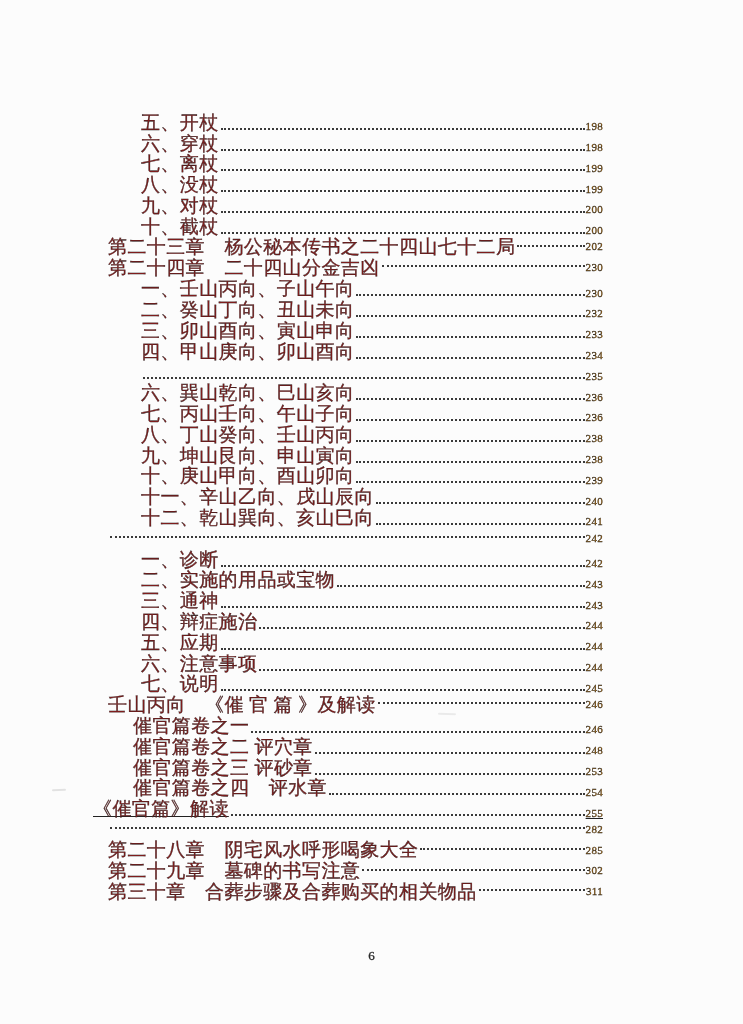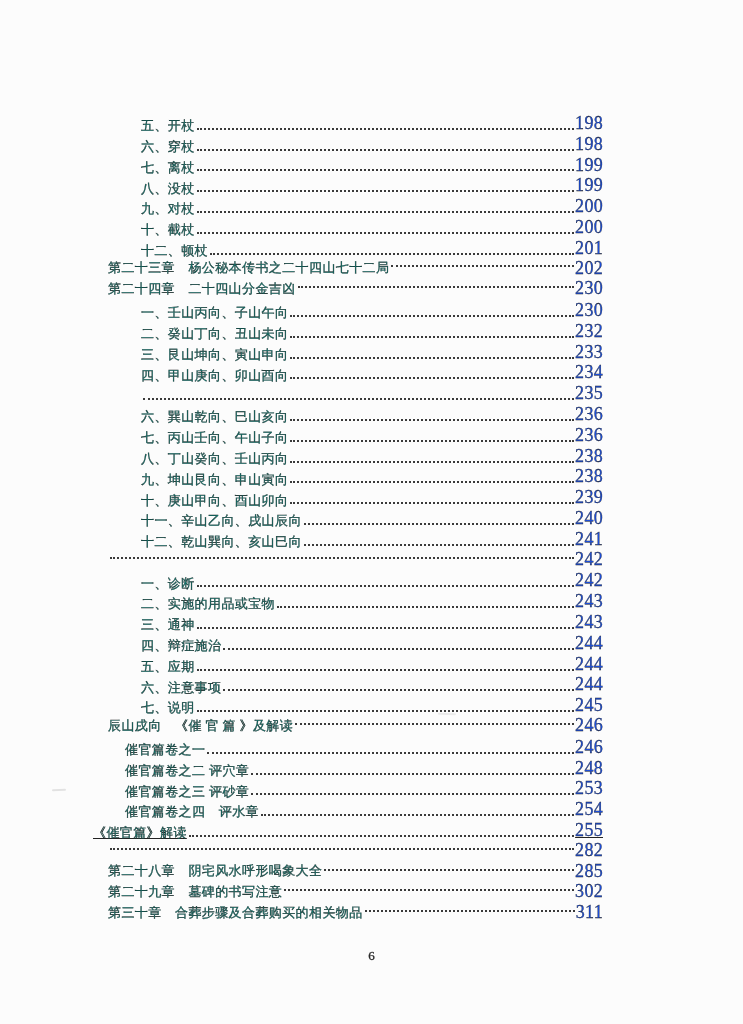--- a/index.html
+++ b/index.html
@@ -16,43 +16,43 @@
     left:108px; top:112px;
     width:495px; 
   }
   .row {
     display:flex;
     align-items:flex-end;
     height:20.8px;
   }
   .label {
     white-space:pre;
-    font-size:13px;
+    font-size:19px;
     line-height:1.05;
     letter-spacing:0.4px;
-    color:#0f766e;
+    color:#7f1d1d;
     -webkit-text-stroke:0.3px #1e1e1e;
   }
   .pagenum {
-    font-size:18px;
+    font-size:11px;
     line-height:1.05;
     letter-spacing:0.3px;
-    color:#1d4ed8;
+    color:#a16207;
     -webkit-text-stroke:0.3px #1e1e1e;
   }
   .leader {
     flex:1 1 auto;
     min-width:8px;
     border-bottom:2px dotted #3a3a3a;
     margin:0 1px 3px 2px;
     height:0;
   }
   .lv-chapter { margin-left:0;align-items:center; }
   .lv-sub     { margin-left:33px; }
-  .lv-vol     { margin-left:17px; }
+  .lv-vol     { margin-left:25px; }
   .lv-bracket { margin-left:-15px;text-decoration:underline; }
   .folio {
     position:absolute;
     left:0; top:948px;
     width:743px;
     text-align:center;
     font-size:13px;
     color:#2a2a2a;
     -webkit-text-stroke:0.3px #2a2a2a;
   }
@@ -94,25 +94,20 @@
       <div class="row lv-sub">
       <span class="label">九、对杖</span>
       <span class="leader"></span>
       <span class="pagenum">200</span>
     </div>
       <div class="row lv-sub">
       <span class="label">十、截杖</span>
       <span class="leader"></span>
       <span class="pagenum">200</span>
     </div>
-      <div class="row lv-sub">
-      <span class="label">十二、顿杖</span>
-      <span class="leader"></span>
-      <span class="pagenum">201</span>
-    </div>
       <div class="row lv-chapter">
       <span class="label">第二十三章　杨公秘本传书之二十四山七十二局</span>
       <span class="leader"></span>
       <span class="pagenum">202</span>
     </div>
       <div class="row lv-chapter">
       <span class="label">第二十四章　二十四山分金吉凶</span>
       <span class="leader"></span>
       <span class="pagenum">230</span>
     </div>
@@ -120,21 +115,21 @@
       <span class="label">一、壬山丙向、子山午向</span>
       <span class="leader"></span>
       <span class="pagenum">230</span>
     </div>
       <div class="row lv-sub">
       <span class="label">二、癸山丁向、丑山未向</span>
       <span class="leader"></span>
       <span class="pagenum">232</span>
     </div>
       <div class="row lv-sub">
-      <span class="label">三、艮山坤向、寅山申向</span>
+      <span class="label">三、卯山酉向、寅山申向</span>
       <span class="leader"></span>
       <span class="pagenum">233</span>
     </div>
       <div class="row lv-sub">
       <span class="label">四、甲山庚向、卯山酉向</span>
       <span class="leader"></span>
       <span class="pagenum">234</span>
     </div>
       <div class="row lv-sub">
       <span class="leader"></span>
@@ -208,21 +203,21 @@
       <span class="label">六、注意事项</span>
       <span class="leader"></span>
       <span class="pagenum">244</span>
     </div>
       <div class="row lv-sub">
       <span class="label">七、说明</span>
       <span class="leader"></span>
       <span class="pagenum">245</span>
     </div>
       <div class="row lv-chapter">
-      <span class="label">辰山戌向　《催 官 篇 》及解读</span>
+      <span class="label">壬山丙向　《催 官 篇 》及解读</span>
       <span class="leader"></span>
       <span class="pagenum">246</span>
     </div>
       <div class="row lv-vol">
       <span class="label">催官篇卷之一</span>
       <span class="leader"></span>
       <span class="pagenum">246</span>
     </div>
       <div class="row lv-vol">
       <span class="label">催官篇卷之二 评穴章</span>

